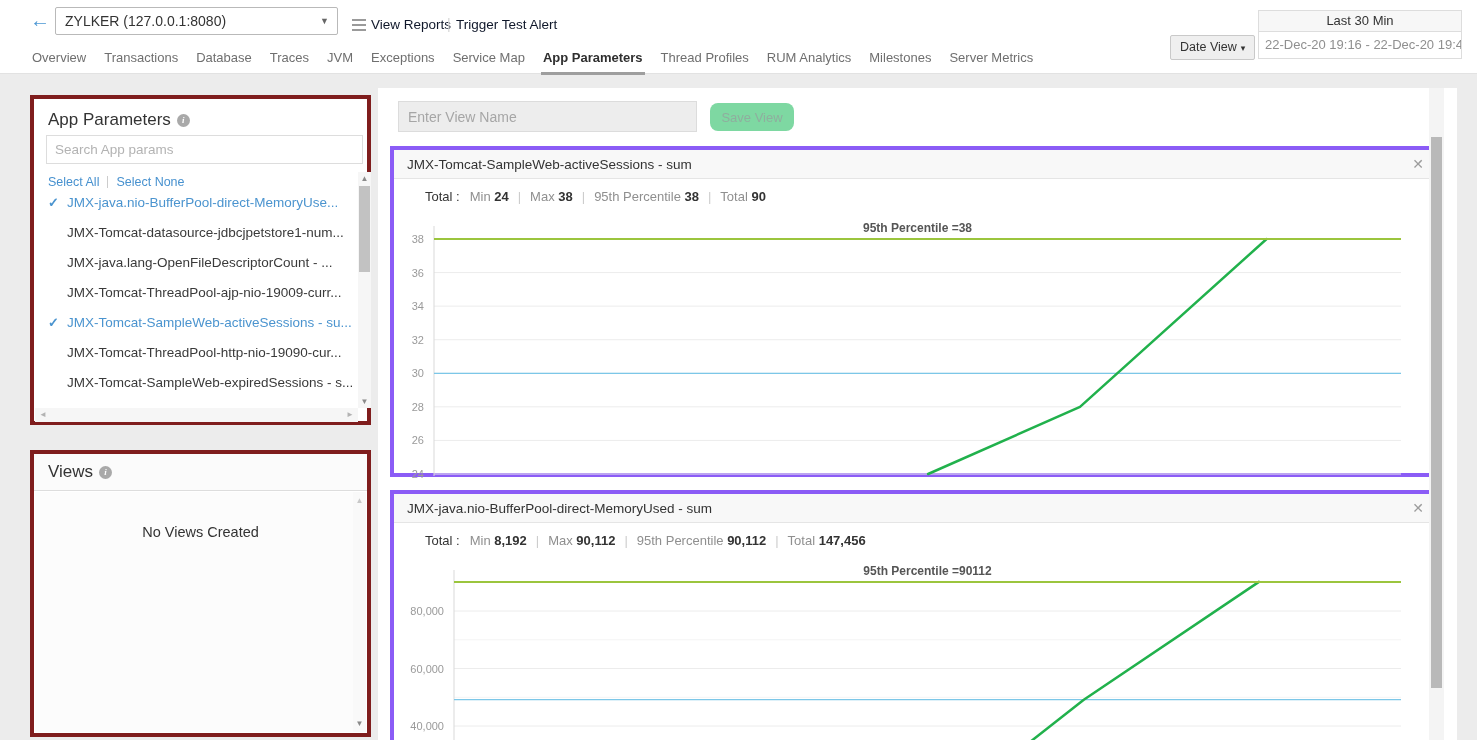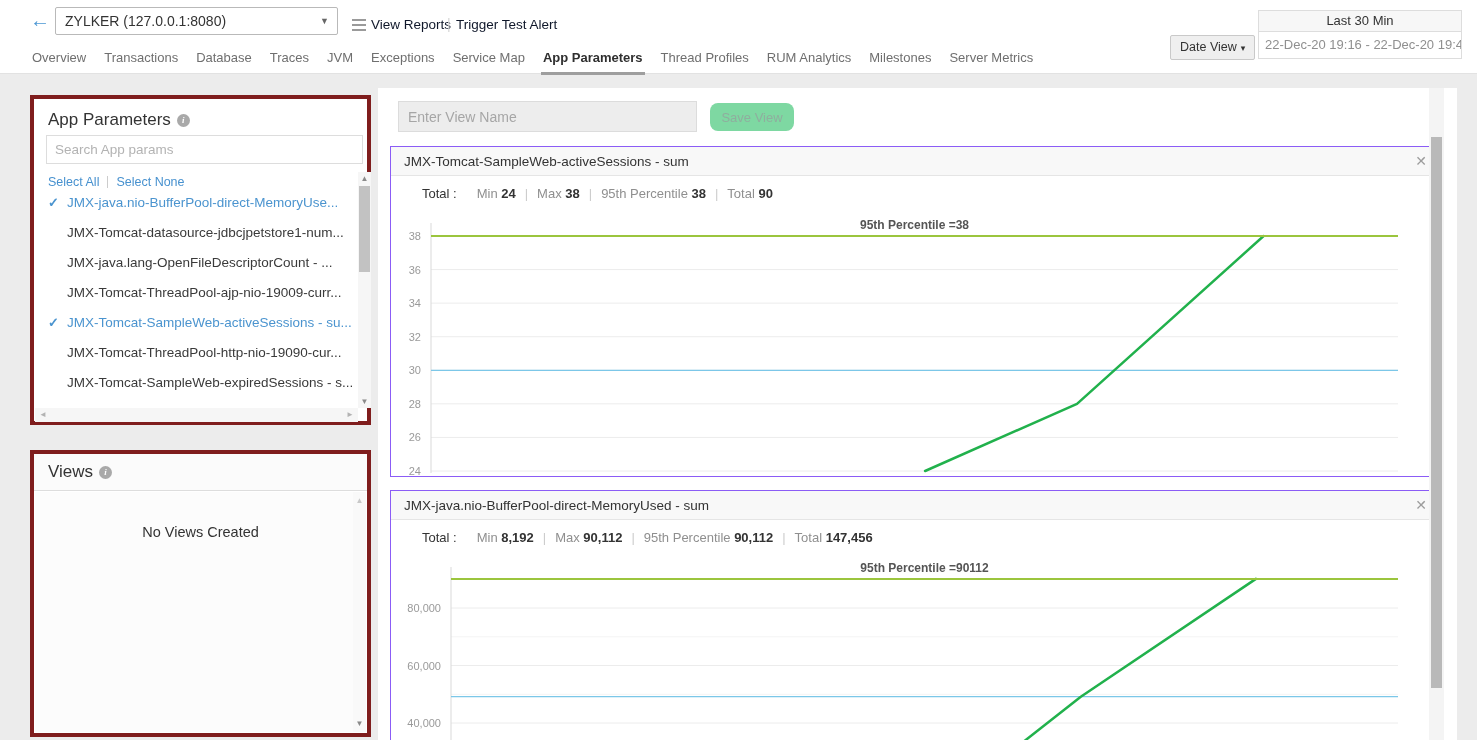--- a/index.html
+++ b/index.html
@@ -50,28 +50,28 @@
   .views-header { height:37px; background:#fbfbfb; border-bottom:1px solid #ddd; font-size:17px; color:#333; padding:8px 14px; }
   .views-body { position:absolute; left:1px; top:38px; right:1px; bottom:1px; background:#fcfcfc; }
   .no-views { text-align:center; margin-top:32px; font-size:14.5px; color:#333; }
 
   
   .main { position:absolute; left:378px; top:88px; width:1079px; height:652px; background:#fff; }
   .viewname-input { position:absolute; left:20px; top:13px; width:299px; height:31px; background:#ededed; border:1px solid #dcdcdc; font-size:14px; padding:0 9px; outline:none; font-family:"Liberation Sans",sans-serif; color:#c2410c; }
   .viewname-input::placeholder { color:#a6a6a6; }
   .save-btn { position:absolute; left:332px; top:15px; width:84px; height:28px; background:#7ed8a2; color:#8fae9e; border:none; border-radius:8px; font-size:13px; font-family:"Liberation Sans",sans-serif; cursor:default; }
 
-  .chart-panel { position:absolute; left:12px; width:1048px; height:331px; background:#fff; border:1px solid #8b5cf6; }
+  .chart-panel { position:absolute; left:12px; width:1048px; height:331px; background:#fff; border:4px solid #8b5cf6; }
   .chart-header { height:29px; background:#f8f8f8; border-bottom:1px solid #e5e5e5; font-size:13.5px; color:#333; line-height:29px; padding-left:13px; position:relative; }
   .chart-close { position:absolute; right:10px; top:0; font-size:14px; color:#9c9c9c; cursor:pointer; line-height:29px; }
   .chart-stats { margin:10px 0 0 31px; font-size:13px; color:#333; }
   .chart-stats .lbl { color:#8f8f8f; }
   .chart-stats .val { font-weight:bold; color:#333; }
   .chart-stats .sep { color:#ccc; margin:0 9px; }
-  .chart-stats .prefix { margin-right:20px; }
+  .chart-stats .prefix { margin-right:10px; }
   .chart-svg { position:absolute; left:0; top:66px; }
 
   .main-scroll { position:absolute; left:1051px; top:0; width:15px; height:652px; background:#f4f4f4; }
   .main-scroll .thumb { position:absolute; left:2px; top:49px; width:11px; height:551px; background:#b9b9b9; cursor:pointer; }
 </style>
 </head>
 <body>
 
 <div class="topbar">
   <span class="back-arrow">←</span>

